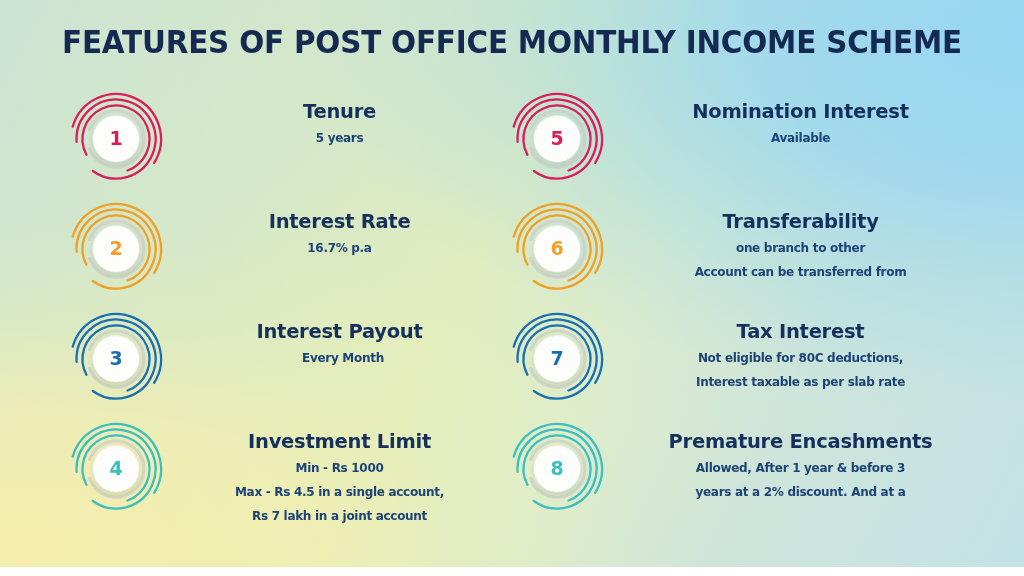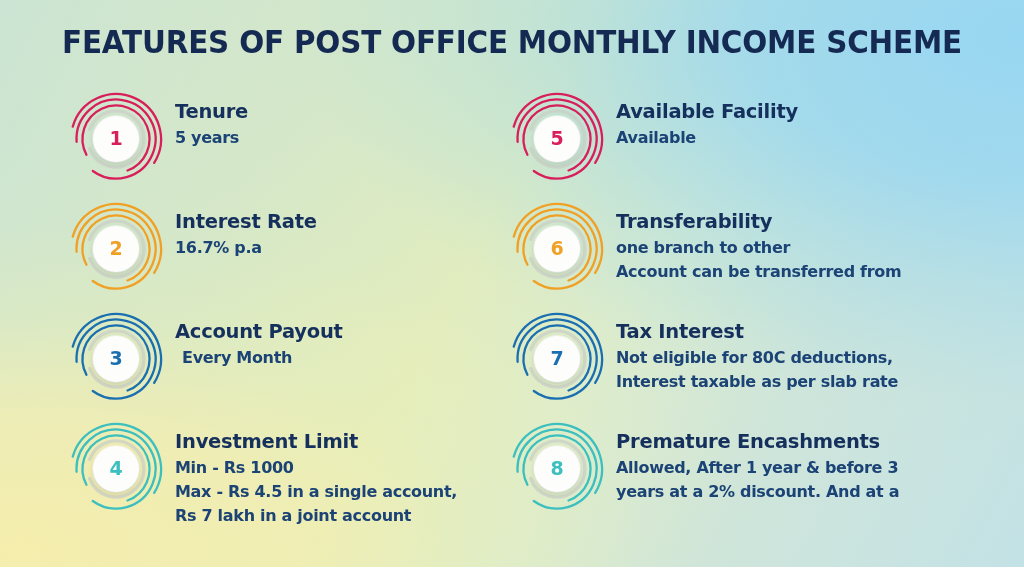--- a/index.html
+++ b/index.html
@@ -97,34 +97,35 @@
     font-weight: 700;
     line-height: 1;
     padding-bottom: 1px;
   }
 
   
   .feature-text {
     flex: 1 1 auto;
     padding-top: 8px;
     margin-left: 10px;
+    text-align: center;
   }
   .feature-heading {
     margin: 0 0 2px 0;
     font-family: "DejaVu Sans", sans-serif;
     font-size: 19.5px;
     font-weight: 700;
     line-height: 24px;
     letter-spacing: -0.25px;
     color: #16305d;
     white-space: nowrap;
   }
   .feature-line {
     font-family: "DejaVu Sans", sans-serif;
-    font-size: 16px;
+    font-size: 12px;
     font-weight: 600;
     line-height: 24px;
     letter-spacing: -0.3px;
     color: #1b4375;
     white-space: nowrap;
   }
   .feature-line.indented { padding-left: 7px; }
 </style>
 </head>
 <body>
@@ -174,21 +175,21 @@
             <path d="M 18.69 37.42 A 28 28 0 1 1 18.69 56.58" fill="none" stroke="#c9cfc5" stroke-width="3.4" stroke-linecap="round" opacity="0.75"></path>
             <path d="M 15.42 62.73 A 33.5 33.5 0 1 1 56.46 78.48" fill="none" stroke="#1a6fb0" stroke-width="2.3" stroke-linecap="round" opacity="1"></path>
             <path d="M 5.60 49.76 A 39.5 39.5 0 1 1 21.78 78.96" fill="none" stroke="#1a6fb0" stroke-width="2.3" stroke-linecap="round" opacity="1"></path>
             <path d="M 1.74 34.60 A 45 45 0 1 1 83.16 70.85" fill="none" stroke="#1a6fb0" stroke-width="2.3" stroke-linecap="round" opacity="1"></path>
           </svg>
           <div class="badge-disc">
             <span class="badge-num" style="color: rgb(26, 111, 176);">3</span>
           </div>
         </div>
         <div class="feature-text">
-          <div class="feature-heading">Account Payout</div>
+          <div class="feature-heading">Interest Payout</div>
           <div class="feature-line indented">Every Month</div>
         </div>
       </div>
       <div class="feature">
         <div class="badge">
           <svg viewBox="0 0 94 96">
             <path d="M 18.69 37.42 A 28 28 0 1 1 18.69 56.58" fill="none" stroke="#c9cfc5" stroke-width="3.4" stroke-linecap="round" opacity="0.75"></path>
             <path d="M 15.42 62.73 A 33.5 33.5 0 1 1 56.46 78.48" fill="none" stroke="#3bbfbf" stroke-width="2.3" stroke-linecap="round" opacity="1"></path>
             <path d="M 5.60 49.76 A 39.5 39.5 0 1 1 21.78 78.96" fill="none" stroke="#3bbfbf" stroke-width="2.3" stroke-linecap="round" opacity="1"></path>
             <path d="M 1.74 34.60 A 45 45 0 1 1 83.16 70.85" fill="none" stroke="#3bbfbf" stroke-width="2.3" stroke-linecap="round" opacity="1"></path>
@@ -212,21 +213,21 @@
             <path d="M 18.69 37.42 A 28 28 0 1 1 18.69 56.58" fill="none" stroke="#c9cfc5" stroke-width="3.4" stroke-linecap="round" opacity="0.75"></path>
             <path d="M 15.42 62.73 A 33.5 33.5 0 1 1 56.46 78.48" fill="none" stroke="#d81e5b" stroke-width="2.3" stroke-linecap="round" opacity="1"></path>
             <path d="M 5.60 49.76 A 39.5 39.5 0 1 1 21.78 78.96" fill="none" stroke="#d81e5b" stroke-width="2.3" stroke-linecap="round" opacity="1"></path>
             <path d="M 1.74 34.60 A 45 45 0 1 1 83.16 70.85" fill="none" stroke="#d81e5b" stroke-width="2.3" stroke-linecap="round" opacity="1"></path>
           </svg>
           <div class="badge-disc">
             <span class="badge-num" style="color: rgb(216, 30, 91);">5</span>
           </div>
         </div>
         <div class="feature-text">
-          <div class="feature-heading">Available Facility</div>
+          <div class="feature-heading">Nomination Interest</div>
           <div class="feature-line">Available</div>
         </div>
       </div>
       <div class="feature">
         <div class="badge">
           <svg viewBox="0 0 94 96">
             <path d="M 18.69 37.42 A 28 28 0 1 1 18.69 56.58" fill="none" stroke="#c9cfc5" stroke-width="3.4" stroke-linecap="round" opacity="0.75"></path>
             <path d="M 15.42 62.73 A 33.5 33.5 0 1 1 56.46 78.48" fill="none" stroke="#f0a024" stroke-width="2.3" stroke-linecap="round" opacity="1"></path>
             <path d="M 5.60 49.76 A 39.5 39.5 0 1 1 21.78 78.96" fill="none" stroke="#f0a024" stroke-width="2.3" stroke-linecap="round" opacity="1"></path>
             <path d="M 1.74 34.60 A 45 45 0 1 1 83.16 70.85" fill="none" stroke="#f0a024" stroke-width="2.3" stroke-linecap="round" opacity="1"></path>

